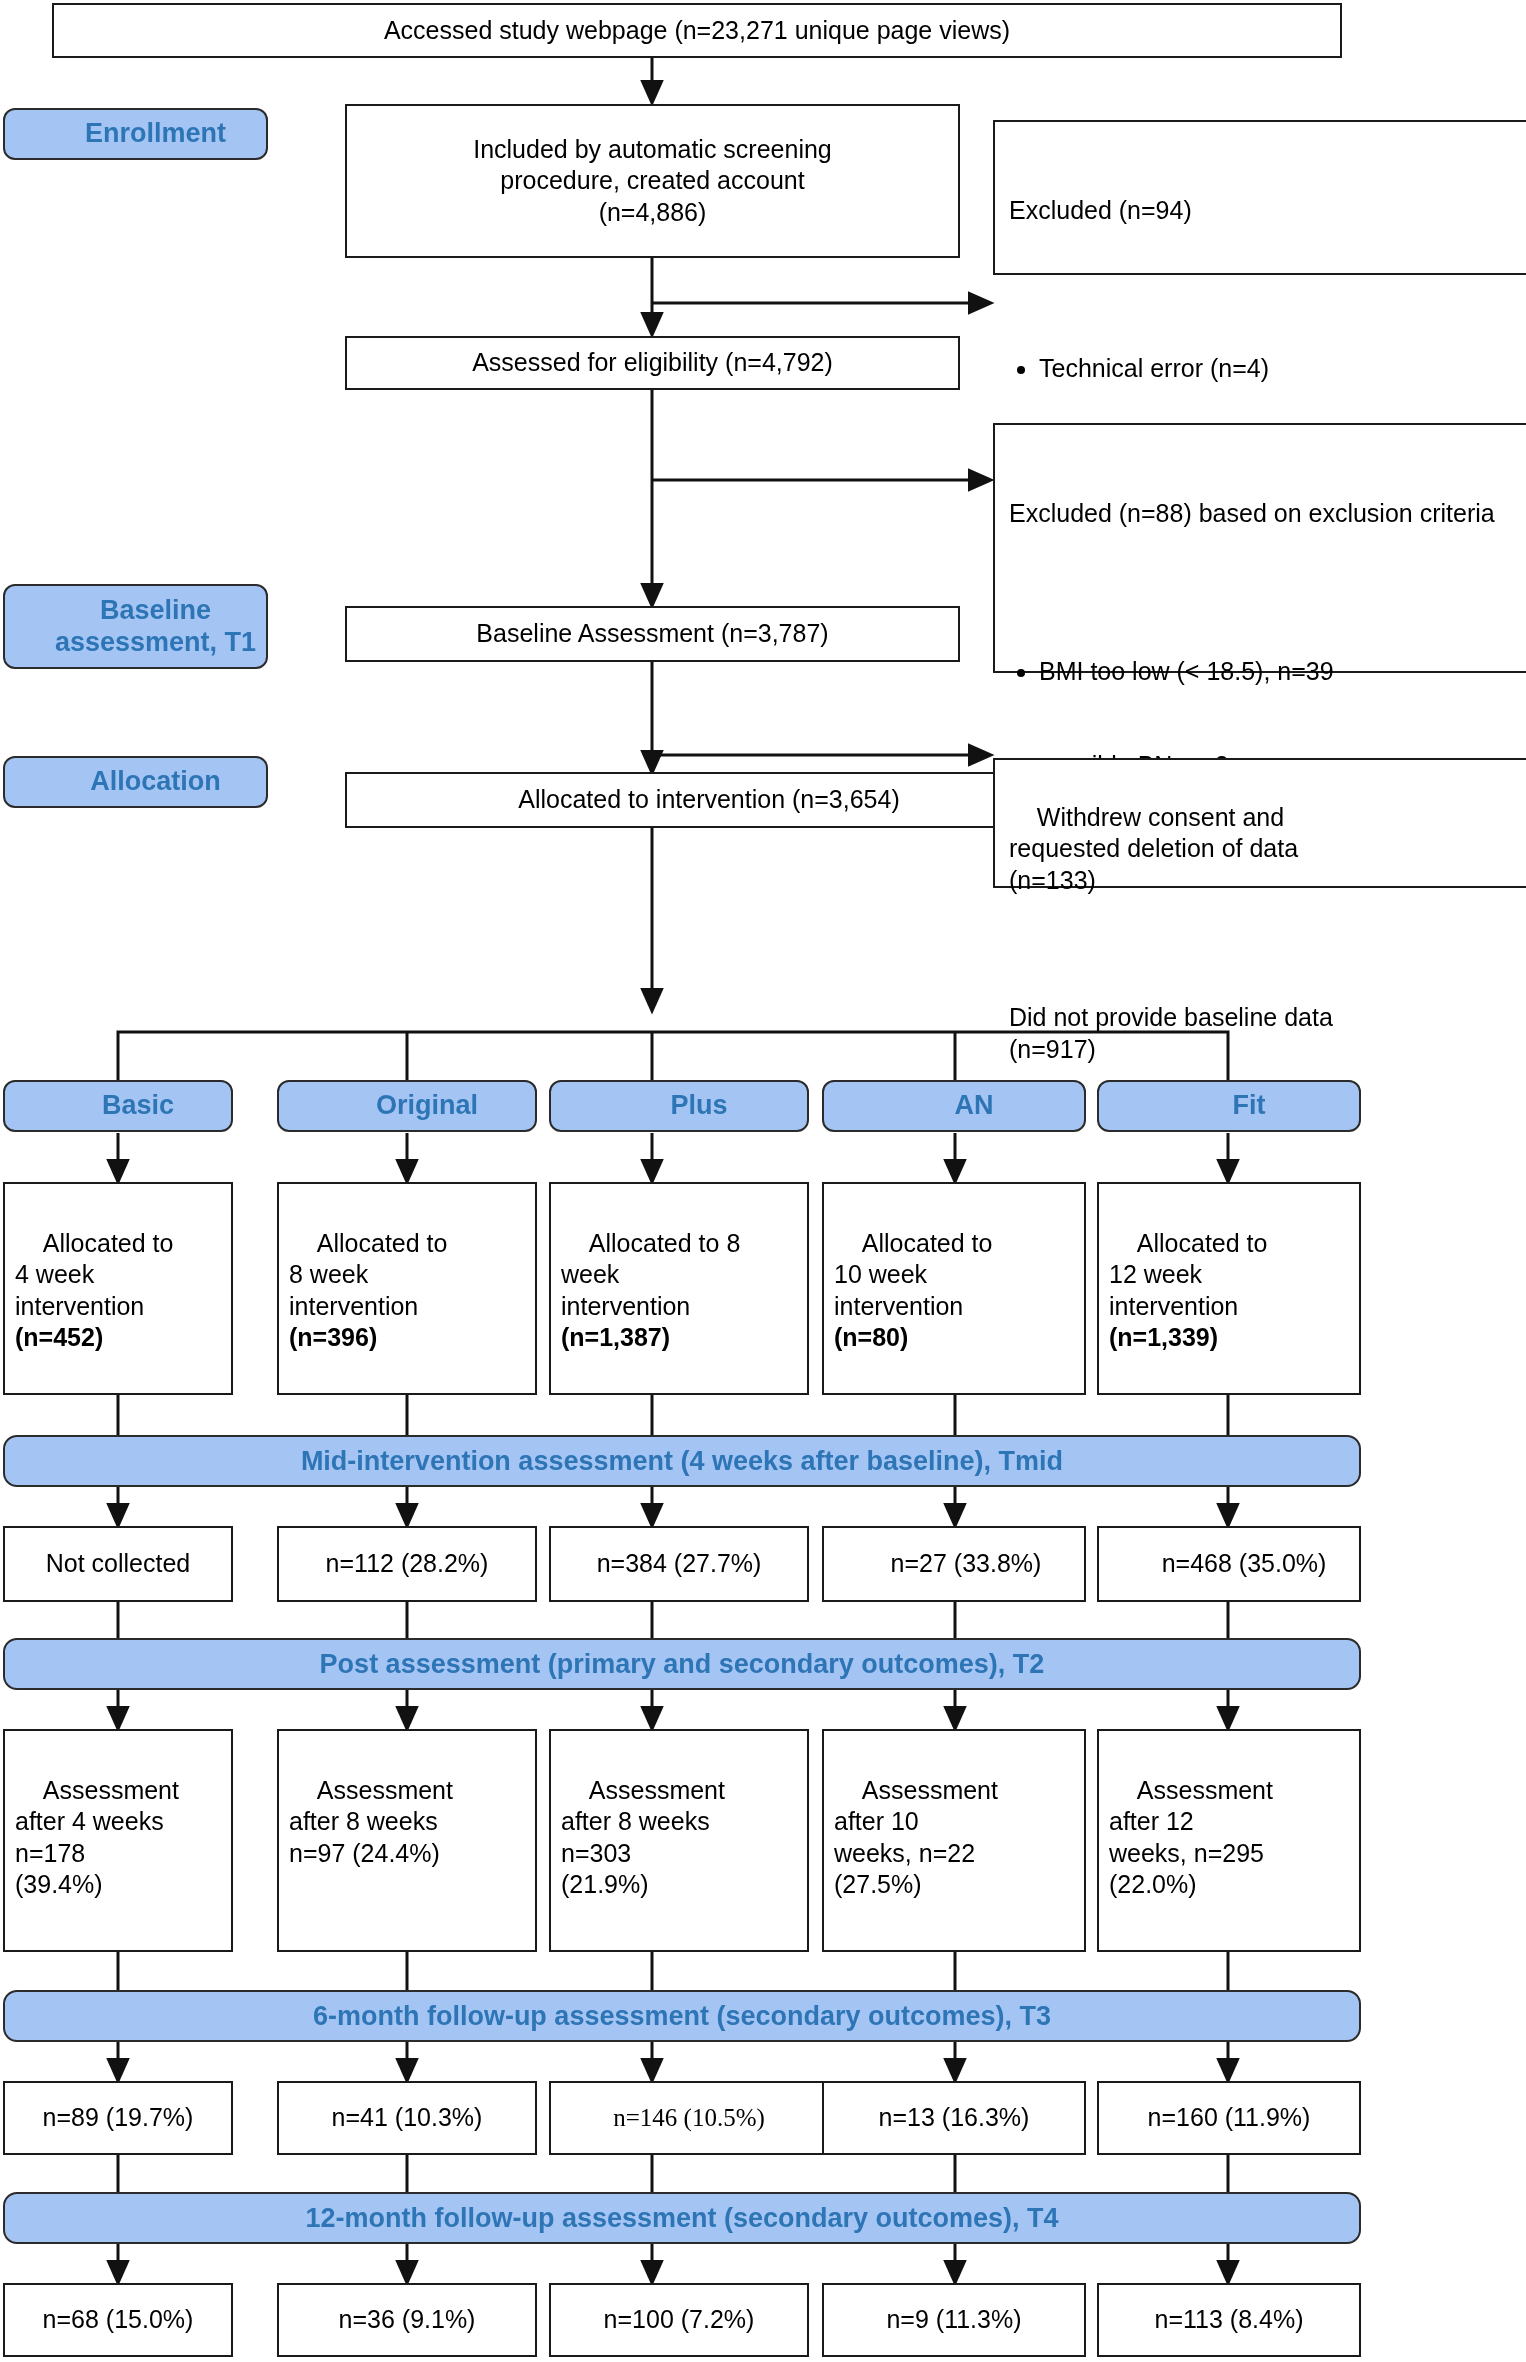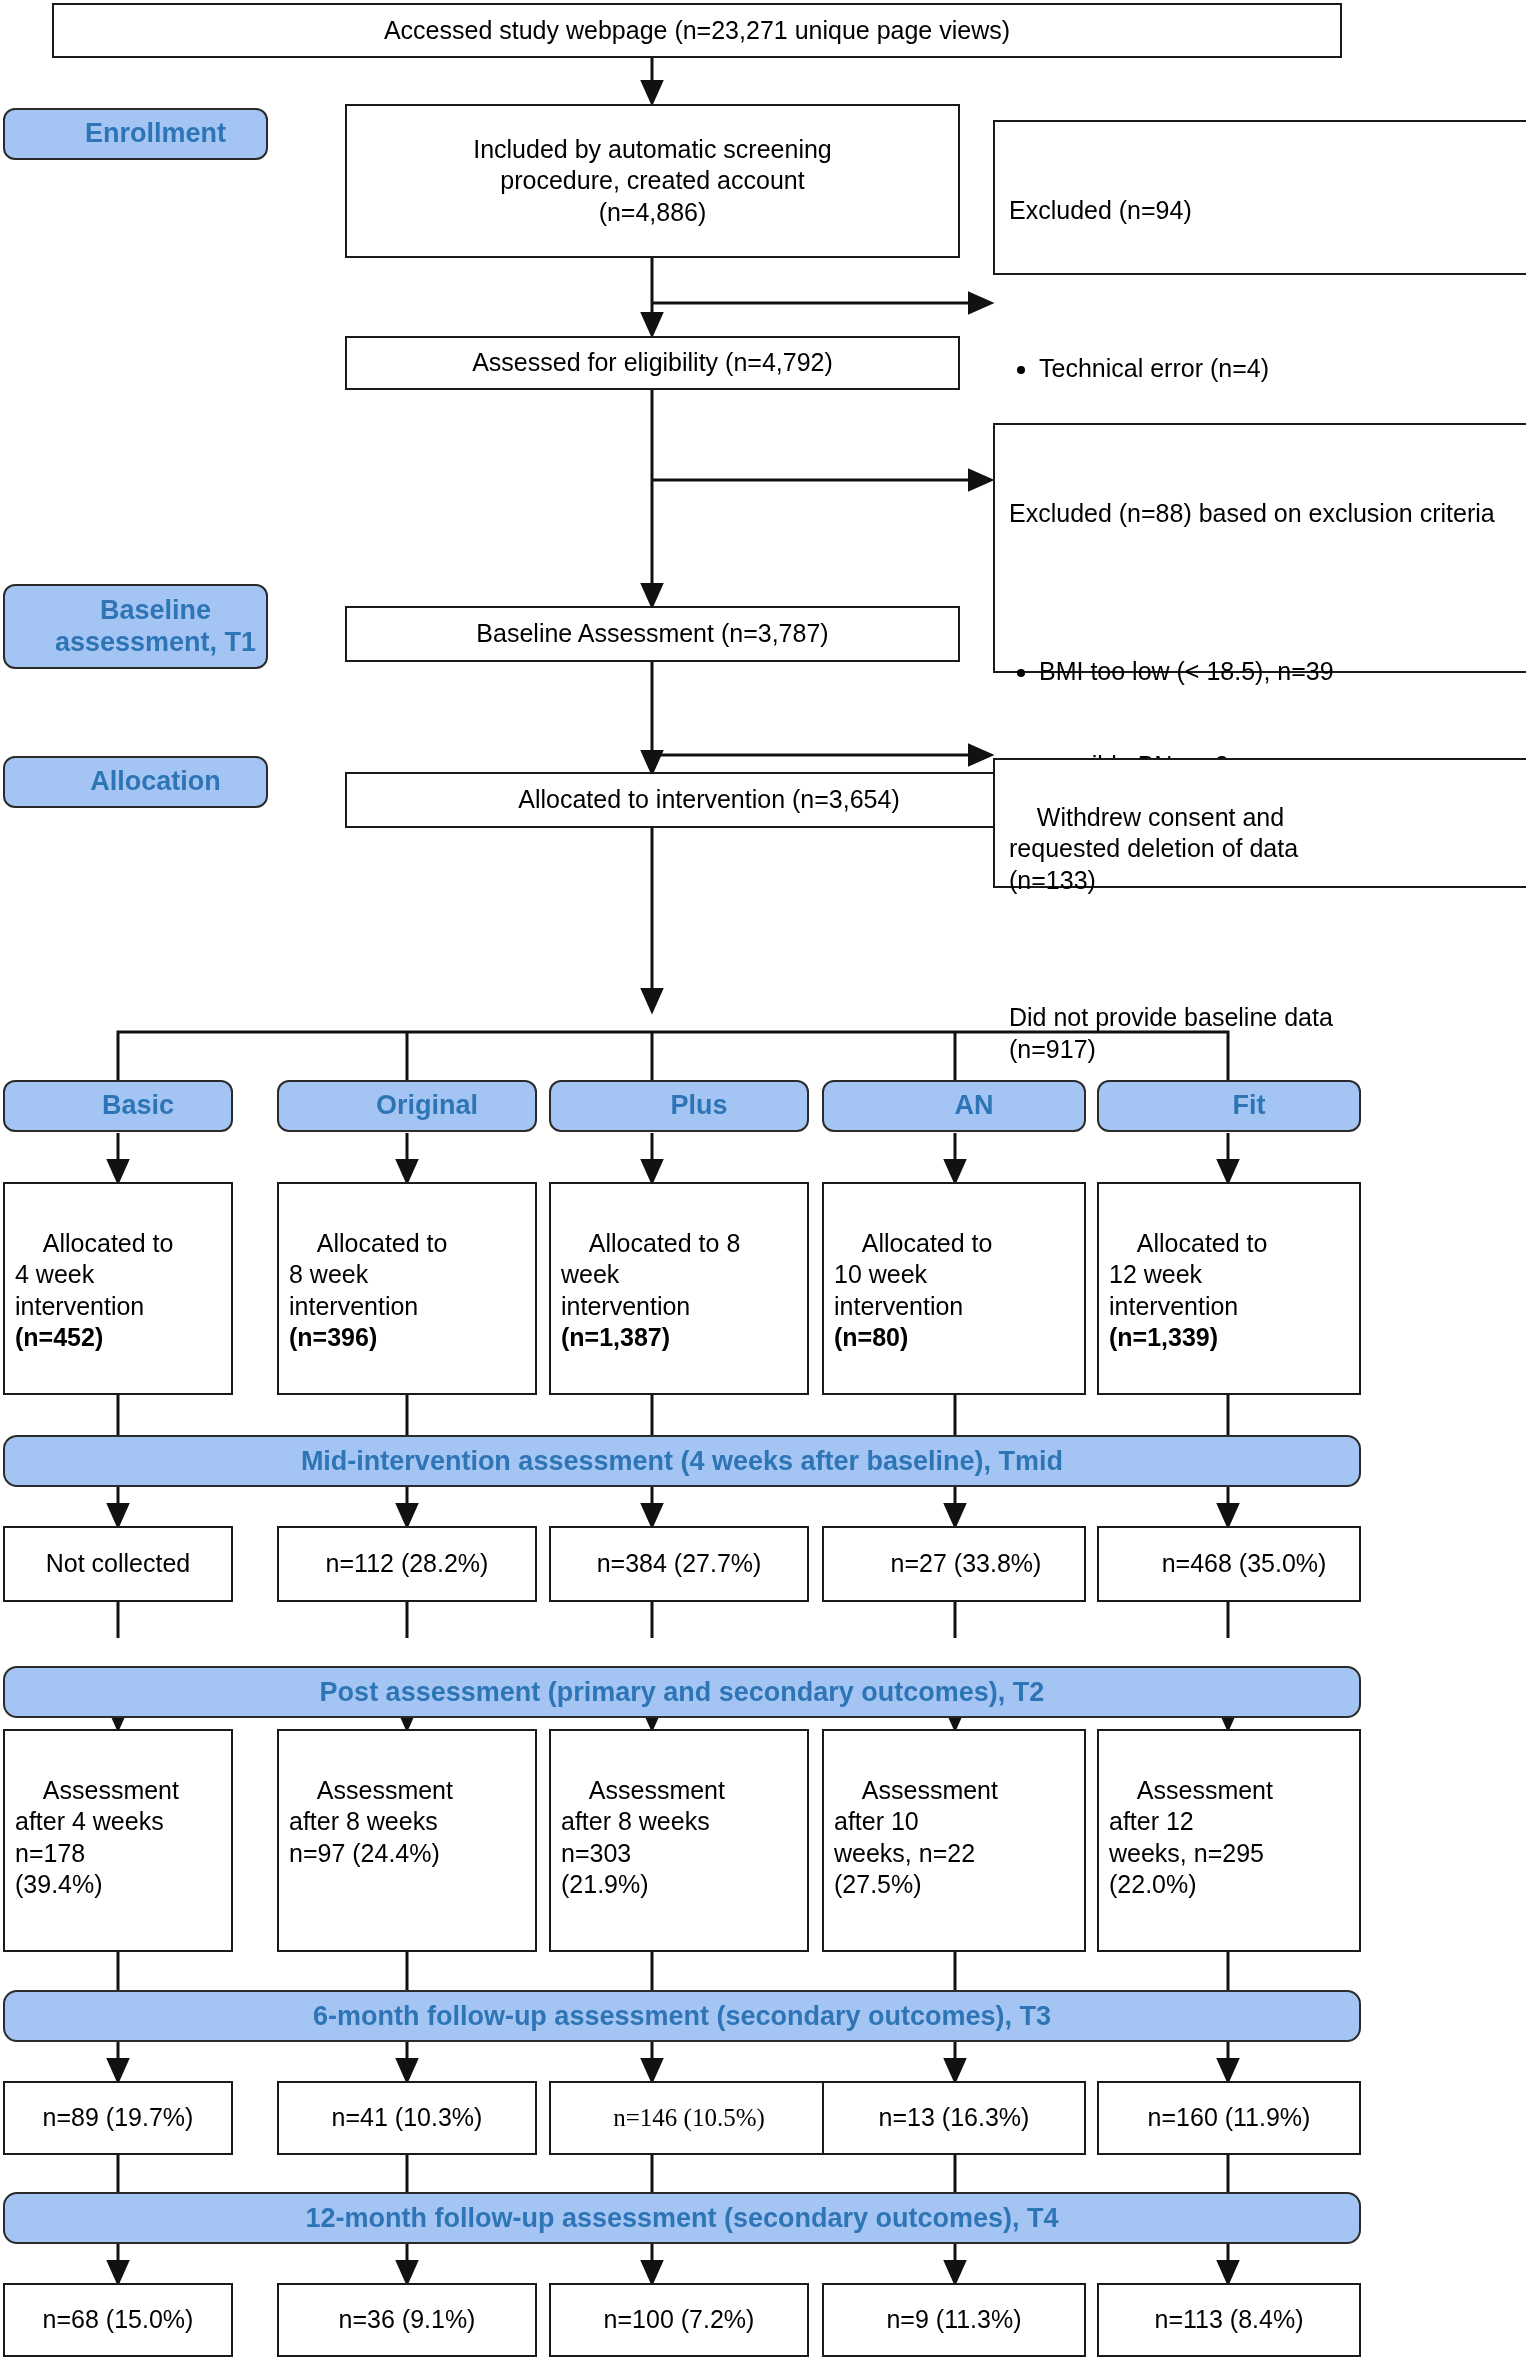--- a/index.html
+++ b/index.html
@@ -289,21 +289,21 @@
   <div class="box center-text" style="left:549px; top:1526px; width:260px; height:76px;">
     <span>n=384 (27.7%)</span>
   </div>
   <div class="box center-text" style="left:822px; top:1526px; width:264px; height:76px;padding-left:36px;">
     <span>n=27 (33.8%)</span>
   </div>
   <div class="box center-text" style="left:1097px; top:1526px; width:264px; height:76px;padding-left:42px;">
     <span>n=468 (35.0%)</span>
   </div>
 
-  <div class="banner" style="left:3px; top:1638px; width:1358px; height:52px;margin-top:28px;">
+  <div class="banner" style="left:3px; top:1638px; width:1358px; height:52px;">
     <span>Post assessment (primary and secondary outcomes), T2</span>
   </div>
 
   <div class="box top-left" style="left:3px; top:1729px; width:230px; height:223px; padding:12px 10px;">
     <span>Assessment
 after 4 weeks
 n=178
 (39.4%)</span>
   </div>
   <div class="box top-left" style="left:277px; top:1729px; width:260px; height:223px; padding:12px 10px;">

